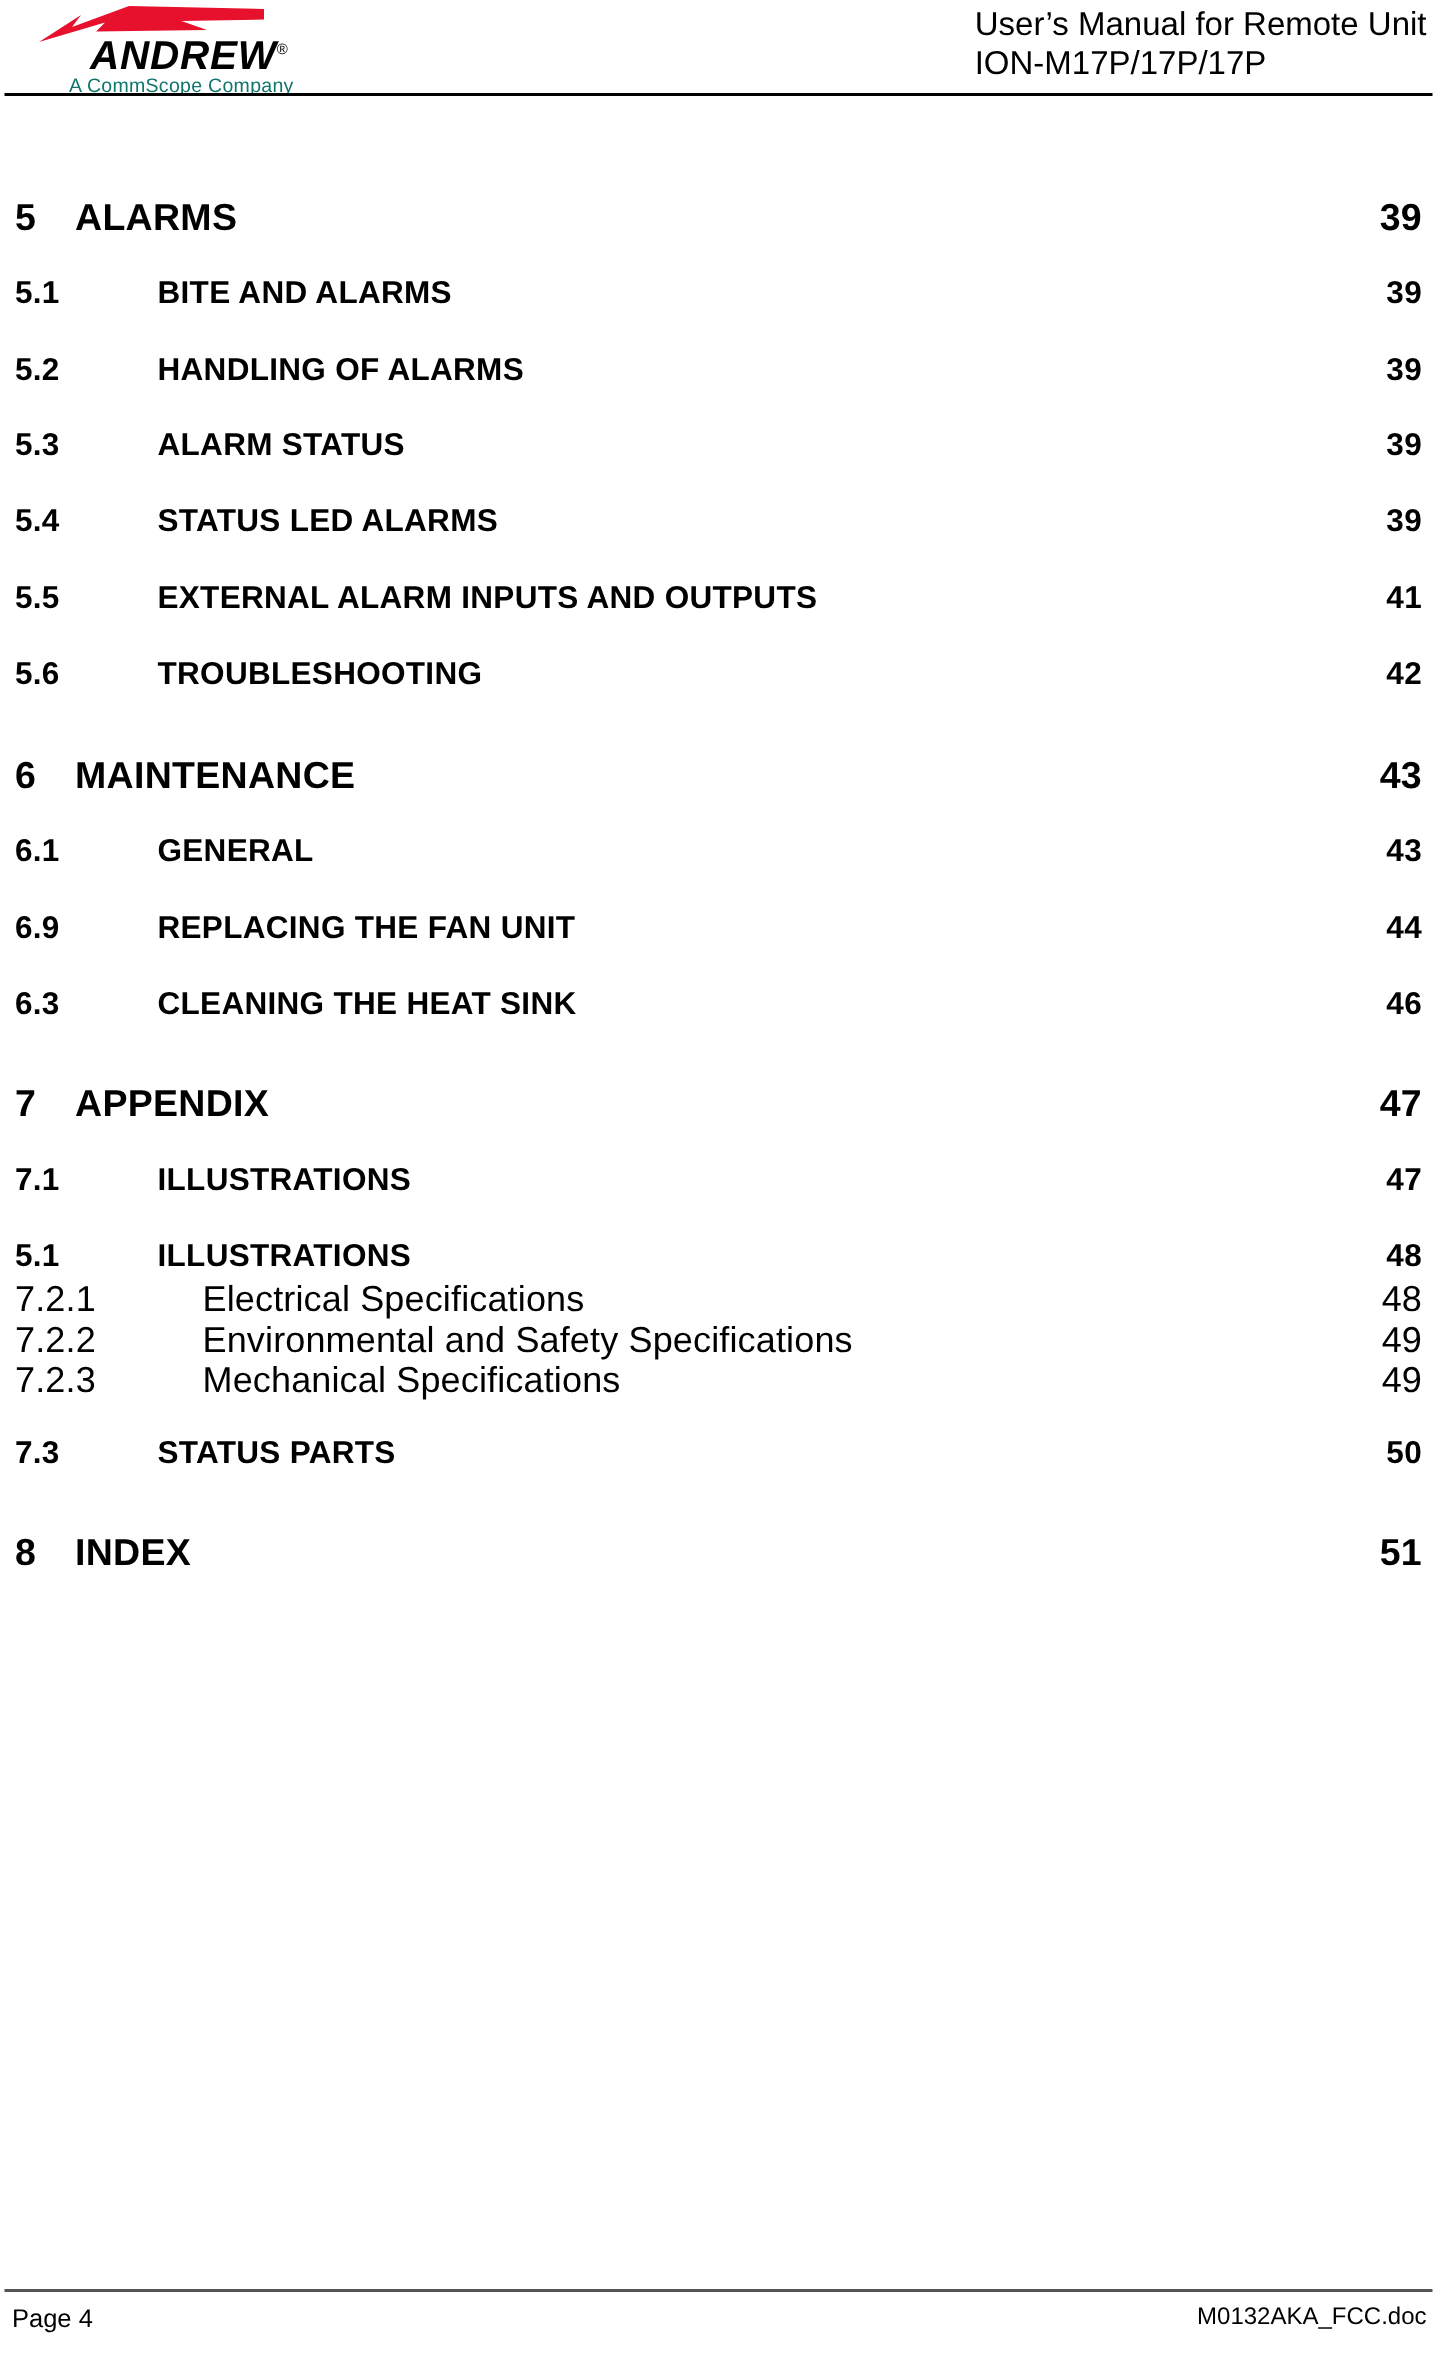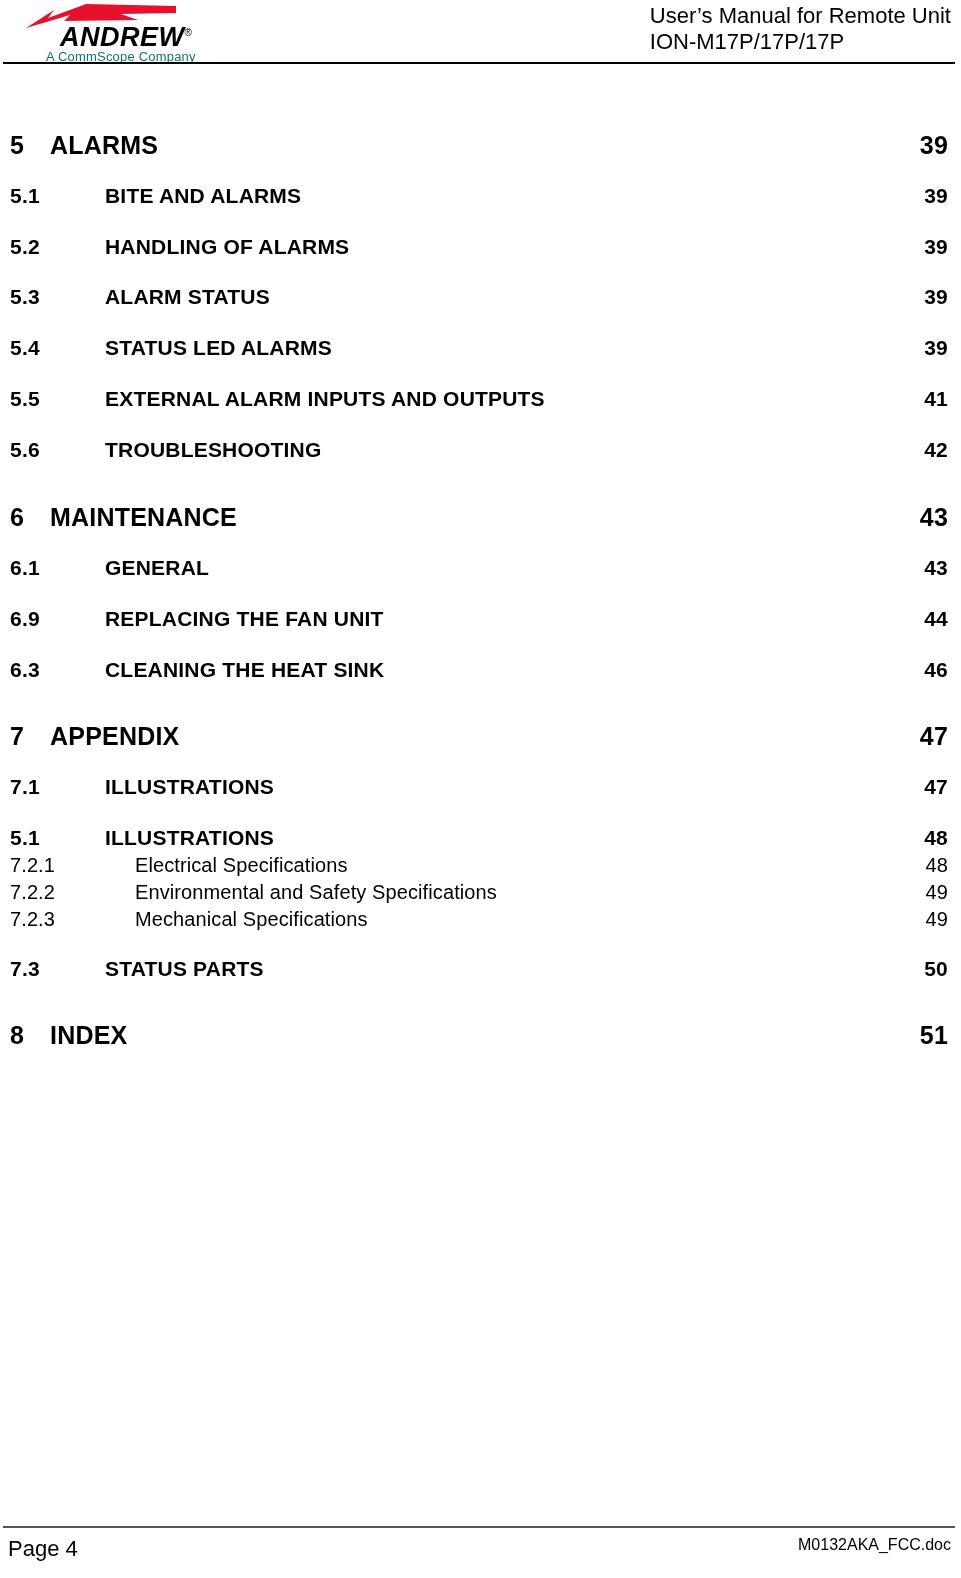--- a/index.html
+++ b/index.html
@@ -127,21 +127,21 @@
     font-size: 21px;
     font-weight: bold;
     letter-spacing: 0.2px;
   }
   .lvl2 .toc-title { left: 105px; }
 
   
   .lvl3 .toc-num,
   .lvl3 .toc-title,
   .lvl3 .toc-page {
-    font-size: 20px;
+    font-size: 24px;
     font-weight: normal;
     letter-spacing: 0.1px;
   }
   .lvl3 .toc-title { left: 135px; }
 
   
   #page-footer {
     position: absolute;
     left: 0;
     bottom: 0;
@@ -153,21 +153,21 @@
     left: 3px;
     top: 0px;
     width: 952px;
     height: 0;
     border-top: 2px solid #555555;
   }
   #footer-left {
     position: absolute;
     left: 8px;
     top: 10px;
-    font-size: 22px;
+    font-size: 17px;
     white-space: nowrap;
   }
   #footer-right {
     position: absolute;
     right: 10px;
     top: 10px;
     font-size: 16px;
     white-space: nowrap;
   }
 </style>

